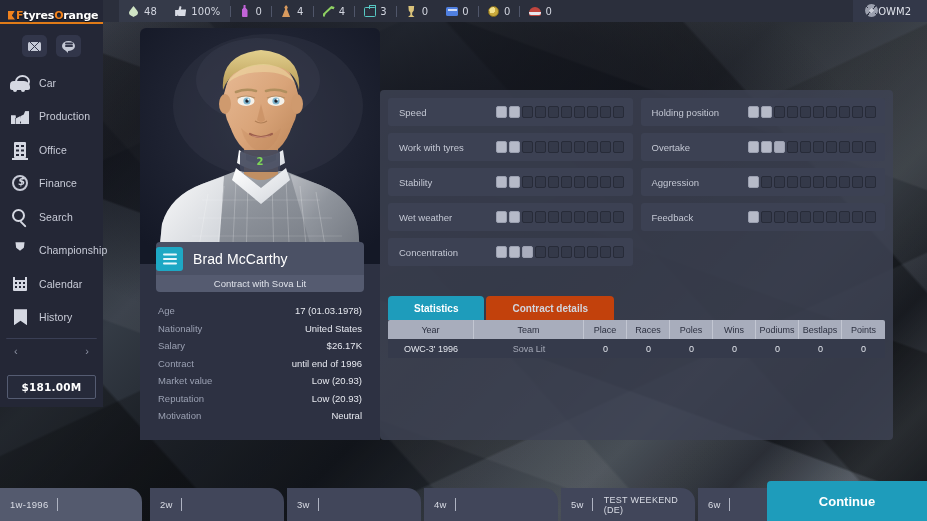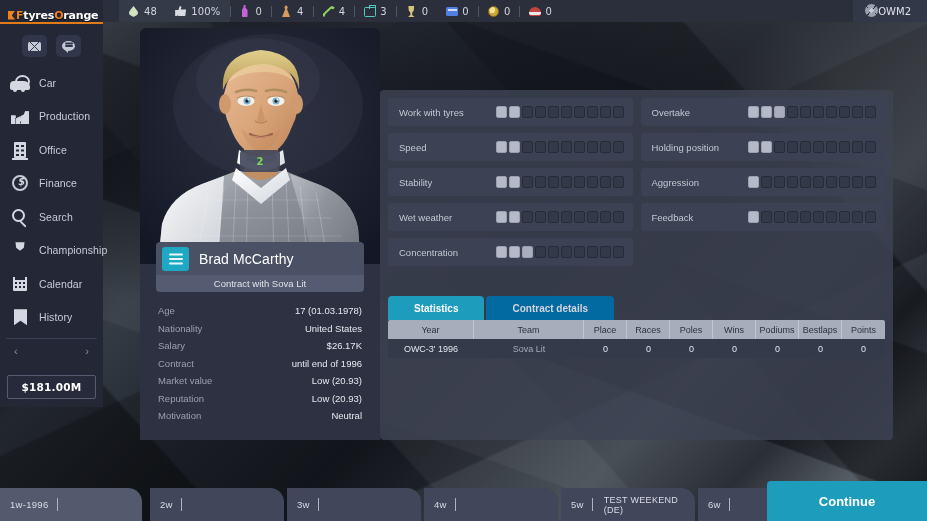--- a/index.html
+++ b/index.html
@@ -174,21 +174,21 @@
     position: absolute; left: 50%; transform: translateX(-50%);
     top: 122px; width: 40px; height: 22px; border-radius: 4px;
     background: rgba(64,70,90,.9);
     display: flex; align-items: center; justify-content: center;
     font-size: 10px; font-weight: 700; color: #7ed957;
     font-family: "DejaVu Sans", sans-serif; z-index: 5;
   }
   .name-bar {
     position: absolute; left: 16px; top: 152px; width: 208px; height: 33px;
     background: #4b5165; border-radius: 4px 4px 0 0;
-    display: flex; align-items: center; gap: 10px; padding-left: 6px;
+    display: flex; align-items: center; gap: 10px; 
   }
   .name-icon {
     width: 27px; height: 24px; border-radius: 3px; background: #1ea8c4;
     display:flex; align-items:center; justify-content:center; flex:none;
   }
   .name-icon i { width: 14px; height: 2px; background: #e8f7fb; border-radius:1px;
      box-shadow: 0 -4.5px 0 #e8f7fb, 0 4.5px 0 #e8f7fb; display:block; }
   .driver-name { font-size: 14px; color: #ffffff; letter-spacing: .1px; }
   .contract-bar {
     position: absolute; left: 16px; top: 185px; width: 208px; height: 17px;
@@ -221,21 +221,21 @@
   .bx { width: 11px; height: 12px; border-radius: 2px; background: #343949; border: 1px solid #272b38; }
   .bx.on { background: #b6bac8; border-color: #9ba0b0; }
   .bx.on.dim { background: #a9adbd; }
 
   
   .tabs { position: absolute; left: 8px; top: 206px; display: flex; gap: 2px; }
   .tab {
     height: 24px; padding: 0 26px; border-radius: 4px 4px 0 0;
     display: flex; align-items: center; justify-content: center;
     font-size: 10px; font-weight: 700; color: #d2d5de; cursor: pointer;
-    background: #0369a1;
+    background: #c2410c;
   }
   .tab.active { background: #1e9cbb; color: #ffffff; }
   .table-wrap { position: absolute; left: 8px; top: 230px; width: 497px; }
   .thead { display: flex; background: #a8adbc; height: 19px; border-radius: 2px 2px 0 0; }
   .th {
     display: flex; align-items: center; justify-content: center;
     font-size: 9px; color: #2c3040; border-right: 1px solid #c2c6d2;
   }
   .th:last-child { border-right: none; }
   .trow { display: flex; height: 19px; background: #353a4b; }
@@ -558,36 +558,36 @@
         <span class="info-k">Motivation</span>
         <span class="info-v">Neutral</span>
       </div>
     </div>
   </div>
 
   <div class="right-panel">
     <div class="attr-cols">
       <div class="attr-col" id="attr-left">
           <div class="attr-row">
+            <span class="attr-name">Speed</span>
+            <span class="boxes">
+              <span class="bx on"></span>
+              <span class="bx on"></span>
+              <span class="bx"></span>
+              <span class="bx"></span>
+              <span class="bx"></span>
+              <span class="bx"></span>
+              <span class="bx"></span>
+              <span class="bx"></span>
+              <span class="bx"></span>
+              <span class="bx"></span>
+            </span>
+          </div>
+          <div class="attr-row">
             <span class="attr-name">Work with tyres</span>
-            <span class="boxes">
-              <span class="bx on"></span>
-              <span class="bx on"></span>
-              <span class="bx"></span>
-              <span class="bx"></span>
-              <span class="bx"></span>
-              <span class="bx"></span>
-              <span class="bx"></span>
-              <span class="bx"></span>
-              <span class="bx"></span>
-              <span class="bx"></span>
-            </span>
-          </div>
-          <div class="attr-row">
-            <span class="attr-name">Speed</span>
             <span class="boxes">
               <span class="bx on"></span>
               <span class="bx on"></span>
               <span class="bx"></span>
               <span class="bx"></span>
               <span class="bx"></span>
               <span class="bx"></span>
               <span class="bx"></span>
               <span class="bx"></span>
               <span class="bx"></span>
@@ -635,40 +635,40 @@
               <span class="bx"></span>
               <span class="bx"></span>
               <span class="bx"></span>
               <span class="bx"></span>
               <span class="bx"></span>
             </span>
           </div>
         </div>
       <div class="attr-col" id="attr-right">
           <div class="attr-row">
+            <span class="attr-name">Holding position</span>
+            <span class="boxes">
+              <span class="bx on"></span>
+              <span class="bx on"></span>
+              <span class="bx"></span>
+              <span class="bx"></span>
+              <span class="bx"></span>
+              <span class="bx"></span>
+              <span class="bx"></span>
+              <span class="bx"></span>
+              <span class="bx"></span>
+              <span class="bx"></span>
+            </span>
+          </div>
+          <div class="attr-row">
             <span class="attr-name">Overtake</span>
             <span class="boxes">
               <span class="bx on"></span>
               <span class="bx on"></span>
               <span class="bx on dim"></span>
-              <span class="bx"></span>
-              <span class="bx"></span>
-              <span class="bx"></span>
-              <span class="bx"></span>
-              <span class="bx"></span>
-              <span class="bx"></span>
-              <span class="bx"></span>
-            </span>
-          </div>
-          <div class="attr-row">
-            <span class="attr-name">Holding position</span>
-            <span class="boxes">
-              <span class="bx on"></span>
-              <span class="bx on"></span>
-              <span class="bx"></span>
               <span class="bx"></span>
               <span class="bx"></span>
               <span class="bx"></span>
               <span class="bx"></span>
               <span class="bx"></span>
               <span class="bx"></span>
               <span class="bx"></span>
             </span>
           </div>
           <div class="attr-row">

